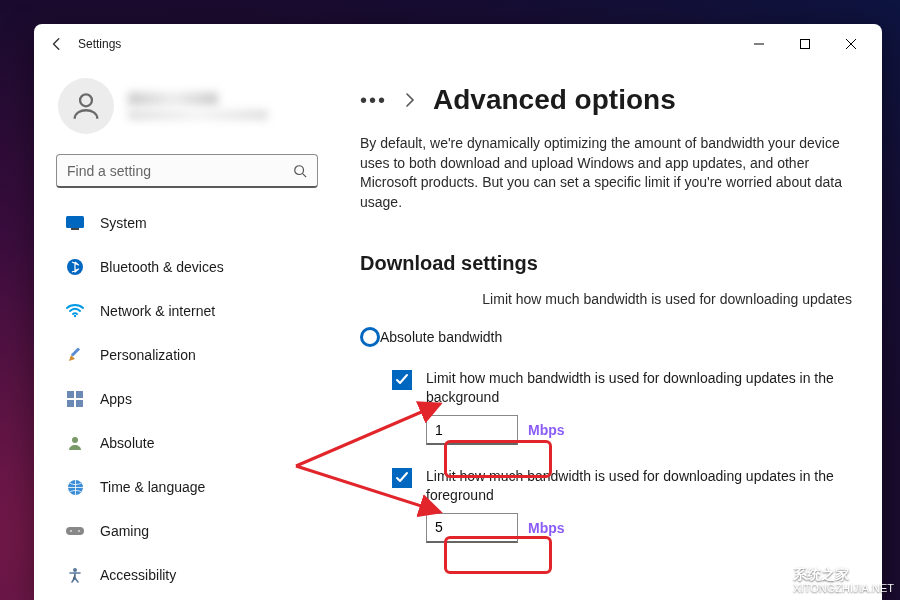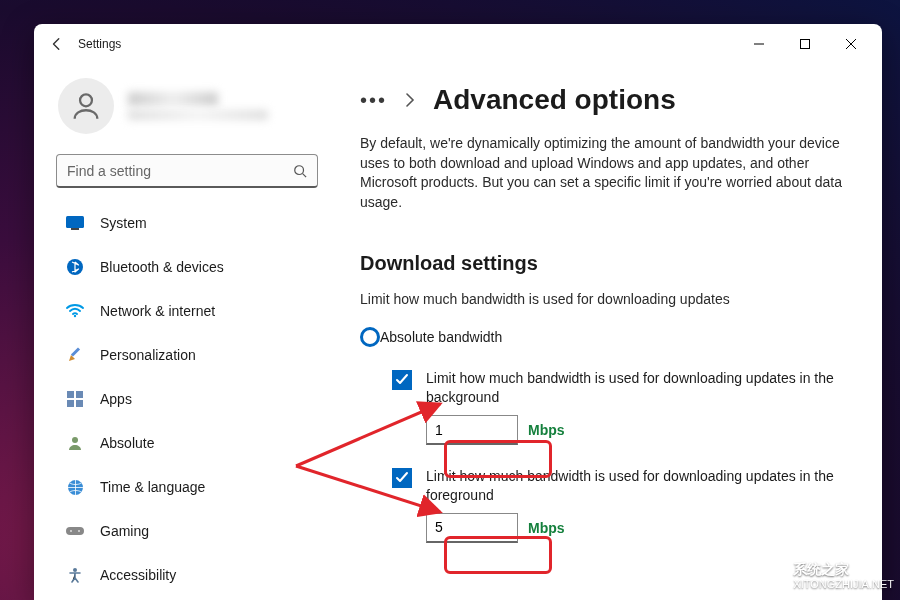--- a/index.html
+++ b/index.html
@@ -55,21 +55,21 @@
   .nav-icon { width: 18px; height: 18px; display: flex; align-items: center; justify-content: center; flex-shrink: 0; }
 
   .content { flex: 1; padding: 8px 30px 0 26px; overflow: hidden; }
   .breadcrumb { display: flex; align-items: center; gap: 18px; margin-top: 12px; }
   .bc-dots { color: #3a3a3a; font-size: 20px; letter-spacing: 2px; cursor: pointer; }
   .bc-chevron { color: #555; }
   .page-title { font-size: 28px; font-weight: 600; color: #1b1b1b; }
 
   .intro { font-size: 14px; color: #2b2b2b; line-height: 1.4; margin-top: 18px; max-width: 520px; }
   .section-head { font-size: 20px; font-weight: 600; color: #1b1b1b; margin-top: 40px; }
-  .section-sub { font-size: 14px; color: #2b2b2b; margin-top: 16px; }
+  .section-sub { font-size: 14px; color: #2b2b2b; margin-top: 16px; text-align: right; }
 
   .radio-row { display: flex; align-items: center; gap: 0; margin-top: 20px; }
   .radio {
     width: 20px; height: 20px; border: 3px solid #0067c0; border-radius: 50%;
     display: flex; align-items: center; justify-content: center;
   }
   .radio-dot { width: 0; height: 0; }
   .radio-label { font-size: 14px; color: #1b1b1b; }
 
   .check-block { margin-top: 22px; margin-left: 32px; display: flex; gap: 14px; }
@@ -77,28 +77,28 @@
     width: 20px; height: 20px; background: #0067c0; flex-shrink: 0;
     display: flex; align-items: center; justify-content: center; margin-top: 1px;
   }
   .check-text { font-size: 14px; color: #1b1b1b; max-width: 420px; line-height: 1.35; }
 
   .input-row { display: flex; align-items: center; gap: 10px; margin-top: 8px; margin-left: 66px; }
   .num-input {
     width: 92px; height: 30px; border: 1px solid #888; border-bottom: 2px solid #666;
     padding: 0 8px; font-size: 14px; background: #fff;
   }
-  .unit { font-size: 14px; font-weight: 600; color: #15803d; }
+  .unit { font-size: 14px; font-weight: 600; color: #8b5cf6; }
 
   .highlight-box { position: absolute; border: 3px solid #e1252b; border-radius: 6px; pointer-events: none; }
   .arrow-svg { position: absolute; pointer-events: none; }
 
   .watermark {
     position: absolute; right: 6px; bottom: 6px; display: flex; align-items: center; gap: 14px;
-    color: #fff; text-shadow: 0 1px 2px rgba(0,0,0,0.6); font-size: 11px; opacity: 0.95;
+    color: #fff; text-shadow: 0 1px 2px rgba(0,0,0,0.6); font-size: 11px; opacity: 0.95; flex-direction: column;
   }
   .wm-logo { width: 42px; height: 36px; }
   .wm-text { display:flex; flex-direction:column; line-height:1.1; }
   .wm-cn { font-size: 14px; font-weight:600; }
 </style>
 </head>
 <body>
 
 <div class="window">
 

